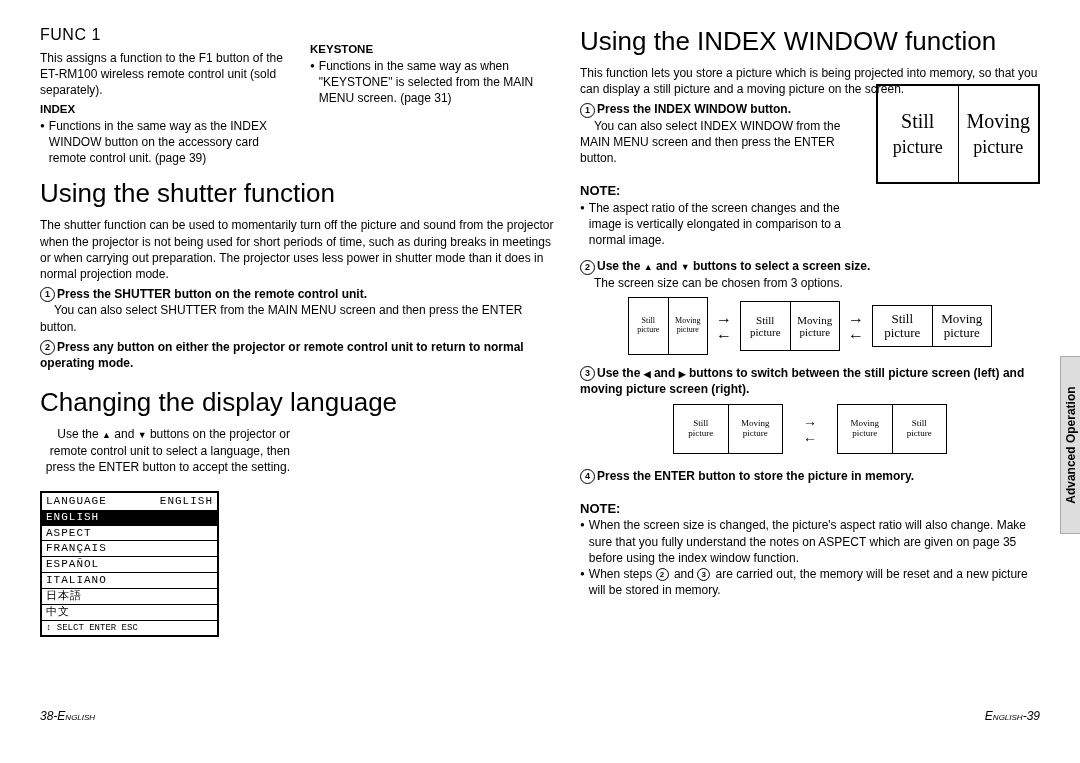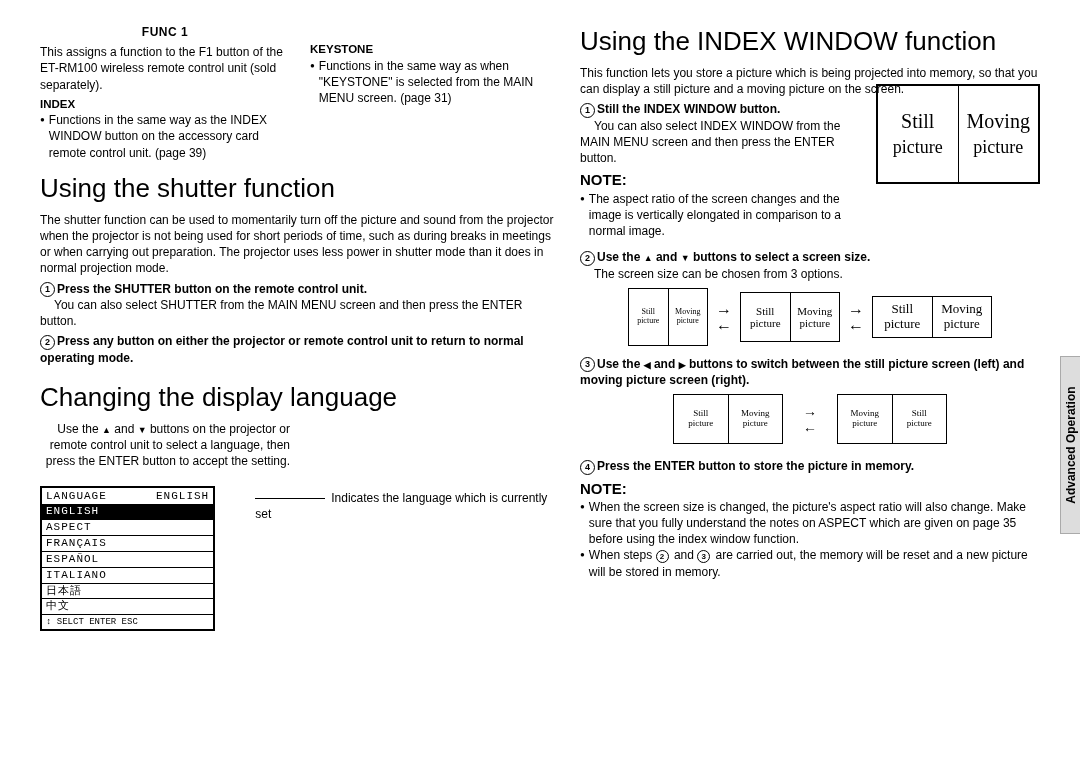--- a/index.html
+++ b/index.html
@@ -31,26 +31,25 @@
   .col-right {
     width: 490px;
     position:relative;
   }
   h1.sec {
     font-size: 26px;
     font-weight: normal;
     margin: 10px 0 6px 0;
   }
   h2.func {
-    font-size: 12px;
-    font-weight: bold;
+    font-size: 16px;
+    font-weight: normal;
     margin: 0 0 4px 0;
     font-family: Arial, Helvetica, sans-serif;
     letter-spacing: 0.5px;
-    text-align: center;
   }
   .subhead {
     font-weight: bold;
     font-size: 11.5px;
     margin-top:4px;
   }
   .bullet {
     display: flex;
     gap: 4px;
   }
@@ -213,21 +212,21 @@
     justify-content:space-between;
     font-style:italic;
     font-size:12px;
     margin-top:4px;
   }
   .footer span em { font-style:italic; font-variant:small-caps;}
   .tri-up::before { content:"\25B2"; font-size:9px;}
   .tri-dn::before { content:"\25BC"; font-size:9px;}
   .tri-lf::before { content:"\25C0"; font-size:9px;}
   .tri-rt::before { content:"\25B6"; font-size:9px;}
-  .note-lbl { font-weight:bold; font-size:15px; margin-top:4px;}
+  .note-lbl { font-weight:bold; font-size:13px; margin-top:16px;}
   .leader {
     border-top:1px solid #000;
     width:70px;
     display:inline-block;
     vertical-align:middle;
     margin-right:6px;
   }
 </style>
 </head>
 <body>
@@ -277,33 +276,30 @@
             </div>
           <div class="item sel">ENGLISH</div>
           <div class="item">ASPECT</div>
           <div class="item">FRANÇAIS</div>
           <div class="item">ESPAÑOL</div>
           <div class="item">ITALIANO</div>
           <div class="item">日本語</div>
           <div class="item">中文</div>
           <div class="ftr">↕<span>  SELCT    ENTER    ESC</span></div>
         </div>
-        <div class="lang-explain">
-          <span class="leader"></span><span>Indicates the language which is currently set</span>
-        </div>
       </div>
     </div>
 
     <div class="col-right">
       <h1 class="sec" style="margin-top:0">Using the INDEX WINDOW function</h1>
       <p class="para">This function lets you store a picture which is being projected into memory, so that you can display a still picture and a moving picture on the screen.</p>
 
       <div style="width:290px">
         <p class="para">
-          <span class="circnum">1</span><b>Still the INDEX WINDOW button.</b><br>
+          <span class="circnum">1</span><b>Press the INDEX WINDOW button.</b><br>
           <span class="indent">You can also select INDEX WINDOW from the MAIN MENU screen and then press the ENTER button.</span>
         </p>
         <div class="note-lbl">NOTE:</div>
         <div class="bullet">
             <span>The aspect ratio of the screen changes and the image is vertically elongated in comparison to a normal image.</span>
           </div>
       </div>
 
       <div class="right-img">
         <div>
@@ -403,13 +399,17 @@
       <div class="bullet">
           <span><span>When steps </span><span class="circnum" style="width:11px;height:11px;font-size:8px;line-height:11px">2</span><span> and </span><span class="circnum" style="width:11px;height:11px;font-size:8px;line-height:11px">3</span><span> are carried out, the memory will be reset and a new picture will be stored in memory.</span></span>
         </div>
     </div>
   </div>
 
   <div class="side-tab">
     <span>Advanced Operation</span>
   </div>
 
+  <div class="footer">
+    <span><em>38-E</em><span style="font-variant:small-caps">nglish</span></span>
+    <span><span style="font-variant:small-caps">English</span><em>-39</em></span>
+  </div>
 </div>
 
 </body></html>

